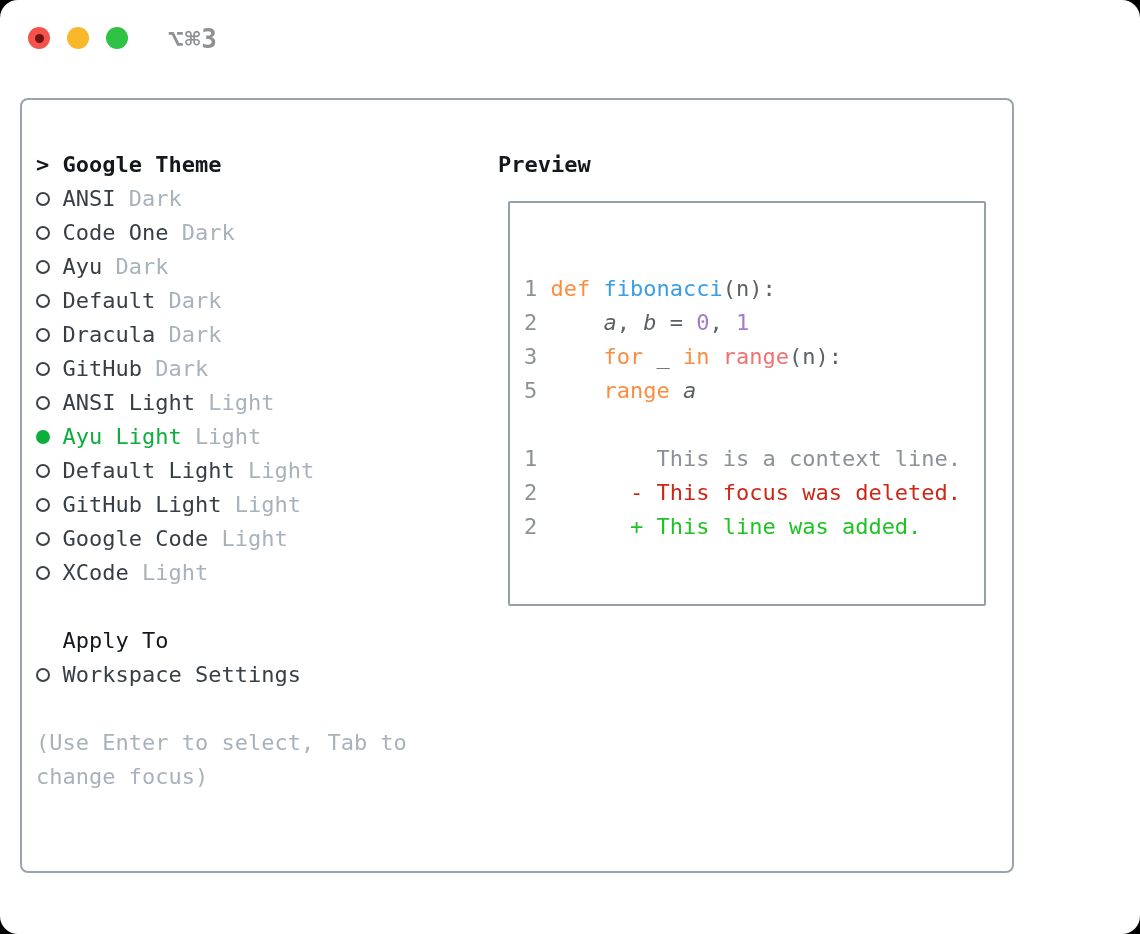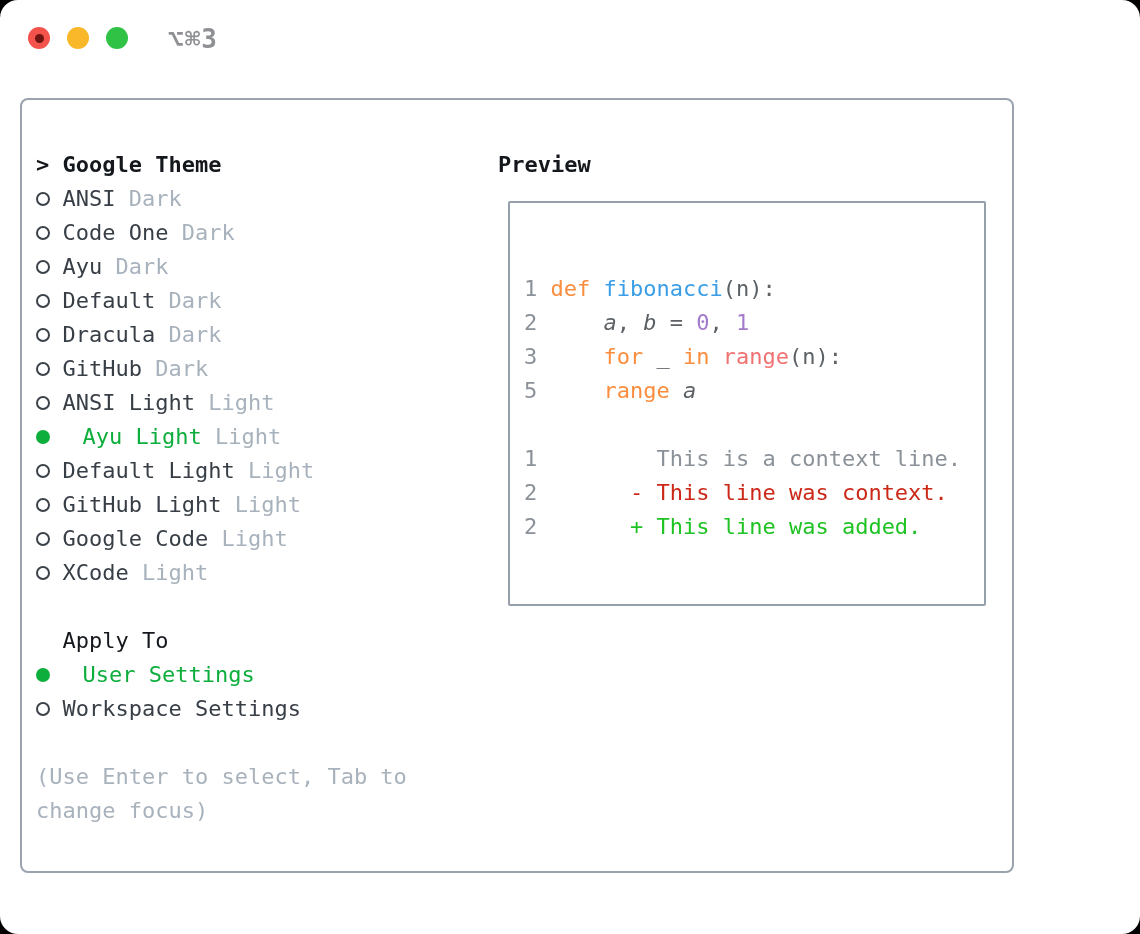--- a/index.html
+++ b/index.html
@@ -21,21 +21,21 @@
   
   .left{position:absolute;left:14px;top:48px;font-size:22px;line-height:34px;color:var(--text-item);}
   .row{height:34px;display:flex;align-items:center;white-space:pre;}
   .row.blank{height:34px;}
   .hprefix{display:inline-block;width:2ch;font-weight:700;color:var(--text-header);}
   .htext{font-weight:700;color:var(--text-header);}
   .marker{display:inline-flex;width:2ch;align-items:center;}
   .marker .circle{width:14px;height:14px;border-radius:50%;border:2px solid var(--radio-ring);box-sizing:border-box;}
   .marker.sel .circle{background:var(--accent-green);border-color:var(--accent-green);}
   .iname{color:var(--text-item);}
-  .iname.sel{color:var(--accent-green);margin-left:20px;}
+  .iname.sel{color:var(--accent-green);}
   .variant{color:var(--text-muted);}
   .apply-header{margin-left:2ch;color:var(--text-header);}
   .hint{color:var(--text-muted);}
   .hint div{height:34px;line-height:34px;white-space:pre;}
 
   
   .preview-header{position:absolute;left:476px;top:48px;height:34px;line-height:34px;font-size:22px;font-weight:700;color:var(--text-header);}
   .preview-box{position:absolute;left:486px;top:101px;width:478px;height:405px;border:2px solid var(--preview-border);border-radius:2px;box-sizing:border-box;background:#fff;overflow:hidden;}
   .plines{padding:69px 0 0 14px;}
   .pline{height:34px;line-height:34px;font-size:22px;white-space:pre;}
@@ -84,21 +84,20 @@
           <div class="row"><span class="marker"><span class="circle"></span></span><span class="iname">GitHub Light</span><span class="variant"> Light</span></div>
           <div class="row"><span class="marker"><span class="circle"></span></span><span class="iname">Google Code</span><span class="variant"> Light</span></div>
           <div class="row"><span class="marker"><span class="circle"></span></span><span class="iname">XCode</span><span class="variant"> Light</span></div>
         </div>
 
       <div class="row blank"></div>
 
       <div class="row apply-header">Apply To</div>
 
       <div id="apply-list">
-          <div class="row"><span class="marker sel"><span class="circle"></span></span><span class="iname sel">User Settings</span></div>
           <div class="row"><span class="marker"><span class="circle"></span></span><span class="iname">Workspace Settings</span></div>
         </div>
 
       <div class="row blank"></div>
 
       <div class="hint">
         <div>(Use Enter to select, Tab to</div>
         <div>change focus)</div>
       </div>
     </div>
@@ -106,19 +105,19 @@
     <div class="preview-header">Preview</div>
 
     <div class="preview-box">
       <div class="plines" id="preview-lines">
           <div class="pline"><span class="t-ln">1 </span><span class="t-kw">def</span><span class="t-pl"> </span><span class="t-fn">fibonacci</span><span class="t-pl">(n):</span></div>
           <div class="pline"><span class="t-ln">2 </span><span class="t-pl">    </span><span class="t-var">a</span><span class="t-pl">, </span><span class="t-var">b</span><span class="t-pl"> = </span><span class="t-num">0</span><span class="t-pl">, </span><span class="t-num">1</span></div>
           <div class="pline"><span class="t-ln">3 </span><span class="t-pl">    </span><span class="t-kw">for</span><span class="t-pl"> _ </span><span class="t-kw">in</span><span class="t-pl"> </span><span class="t-call">range</span><span class="t-pl">(n):</span></div>
           <div class="pline"><span class="t-ln">5 </span><span class="t-pl">    </span><span class="t-kw">range</span><span class="t-pl"> </span><span class="t-var">a</span></div>
           <div class="pline"></div>
           <div class="pline"><span class="t-ln">1</span><span class="t-ctx">         This is a context line.</span></div>
-          <div class="pline"><span class="t-ln">2</span><span class="t-pl">       </span><span class="t-del">- This line was context.</span></div>
+          <div class="pline"><span class="t-ln">2</span><span class="t-pl">       </span><span class="t-del">- This focus was deleted.</span></div>
           <div class="pline"><span class="t-ln">2</span><span class="t-pl">       </span><span class="t-add">+ This line was added.</span></div>
         </div>
     </div>
 
   </div>
 </div>
 
 </body></html>

